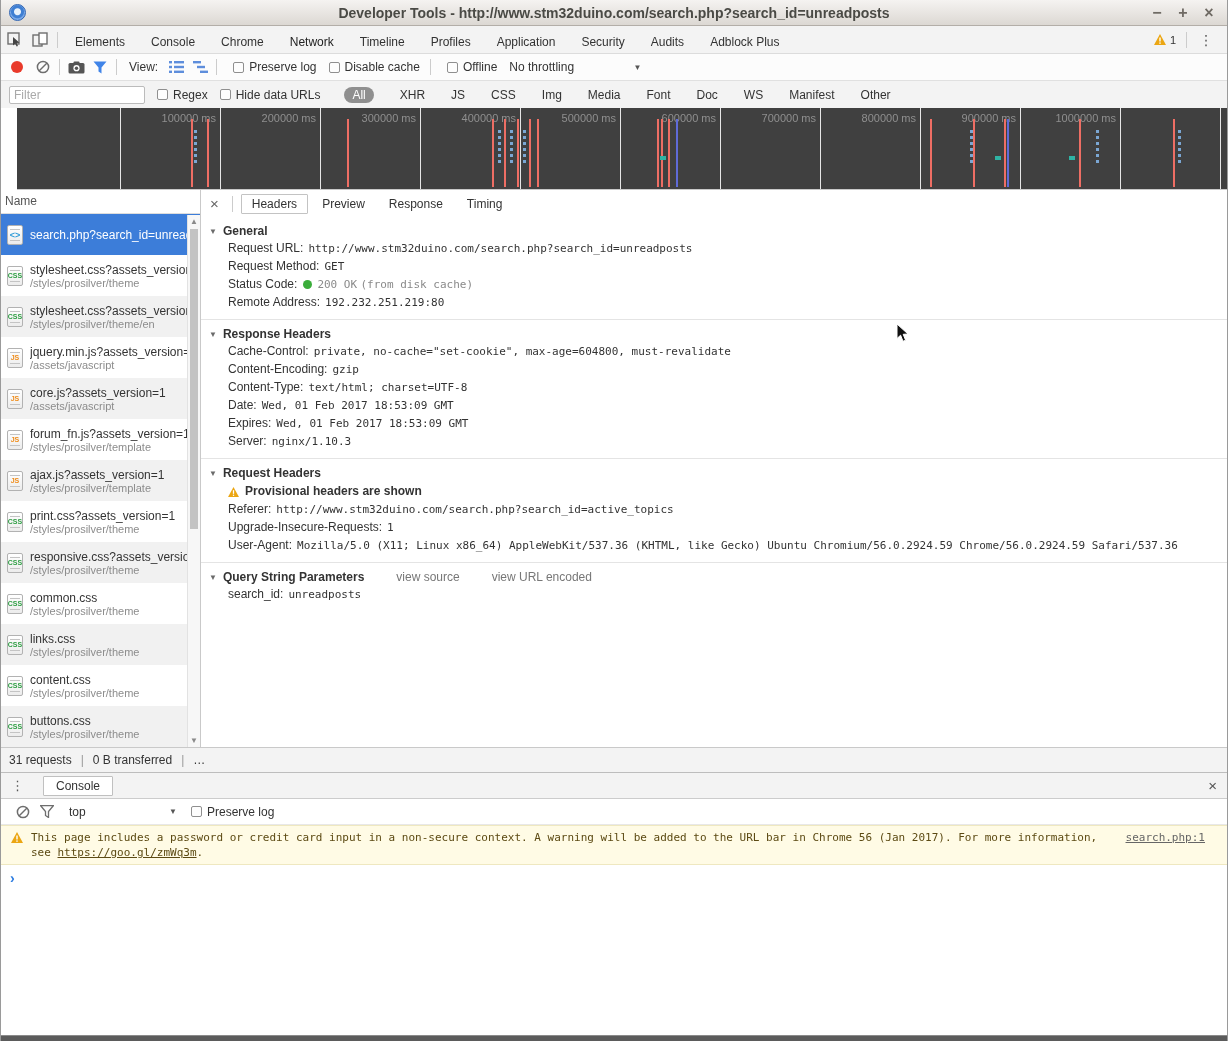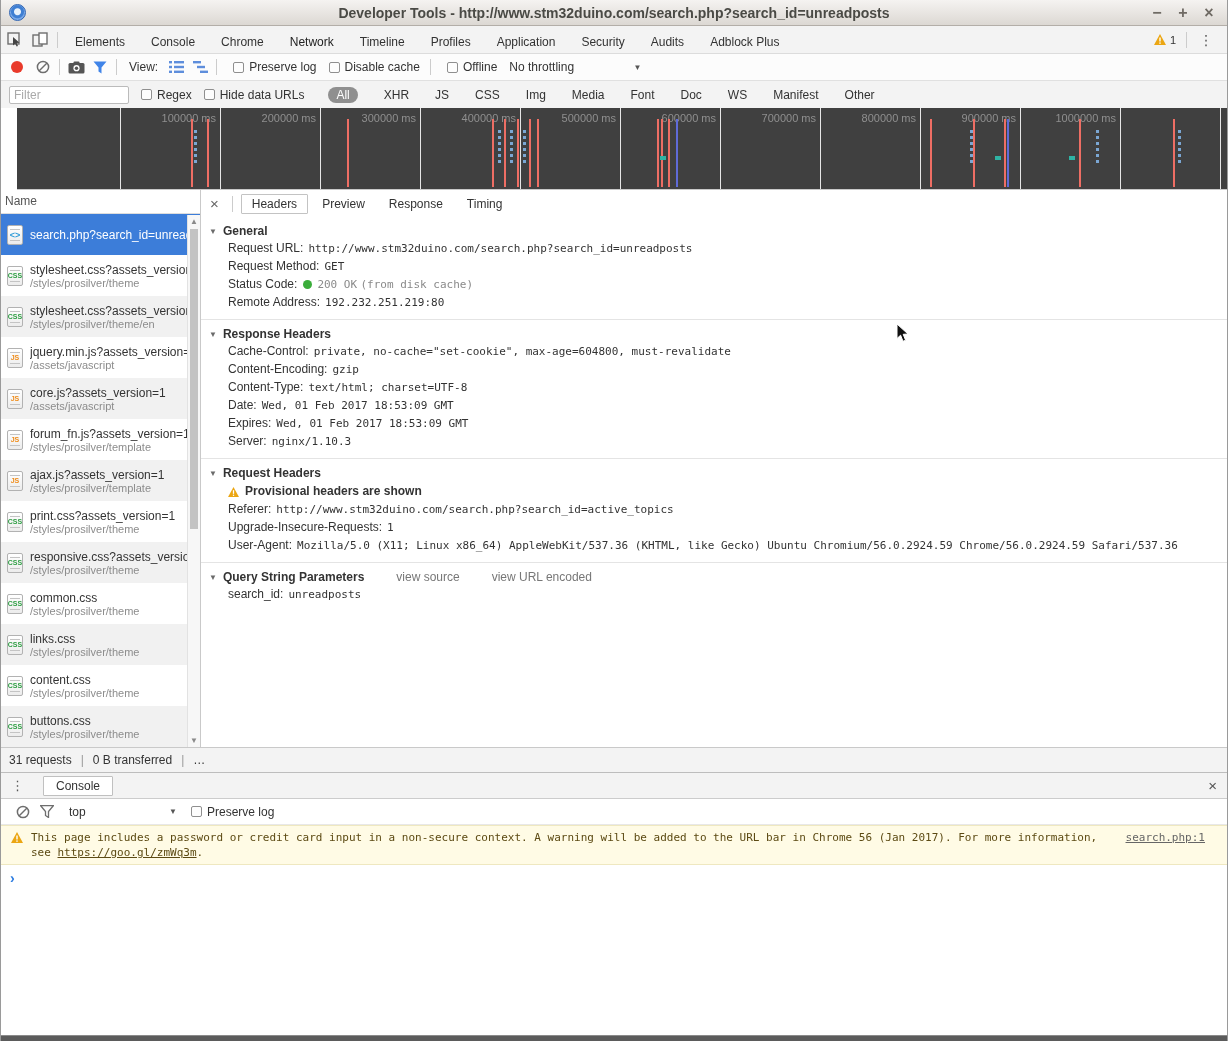--- a/index.html
+++ b/index.html
@@ -40,21 +40,21 @@
   .view-label { margin:0 6px 0 8px; }
   .cb { width:11px; height:11px; border:1px solid #8f8f8f; border-radius:2px; background:#fdfdfd;
         display:inline-block; margin-right:5px; flex:0 0 auto; }
   .cb-group { display:flex; align-items:center; margin-left:12px; }
   .throttle { display:flex; align-items:center; width:132px; justify-content:space-between; margin-left:12px; }
   .dd-arrow { font-size:8px; color:#555; }
 
   
   .filter-bar { position:absolute; top:81px; left:0; right:0; height:27px; background:#f3f3f3;
                 display:flex; align-items:center; font-size:12px; color:#333; }
-  .filter-input { width:120px; height:18px; margin-left:8px; border:1px solid #bbb; border-radius:2px;
+  .filter-input { width:136px; height:18px; margin-left:8px; border:1px solid #bbb; border-radius:2px;
                   font-size:12px; padding:0 4px; color:#333; font-family:"Liberation Sans",sans-serif; }
   .filter-input::placeholder { color:#a9a9a9; }
   .type-list { display:flex; align-items:center; gap:26px; margin-left:24px; }
   .type-item { cursor:default; }
   .type-item.active { background:#8f8f8f; color:#fff; padding:1px 8px; border-radius:9px; }
 
   
   .timeline { position:absolute; top:108px; left:16px; right:0; height:82px; background:#404040;
               border-bottom:1px solid #c9c9c9; overflow:hidden; }
   .tl-grid { position:absolute; top:0; bottom:0; left:4px; right:0;

